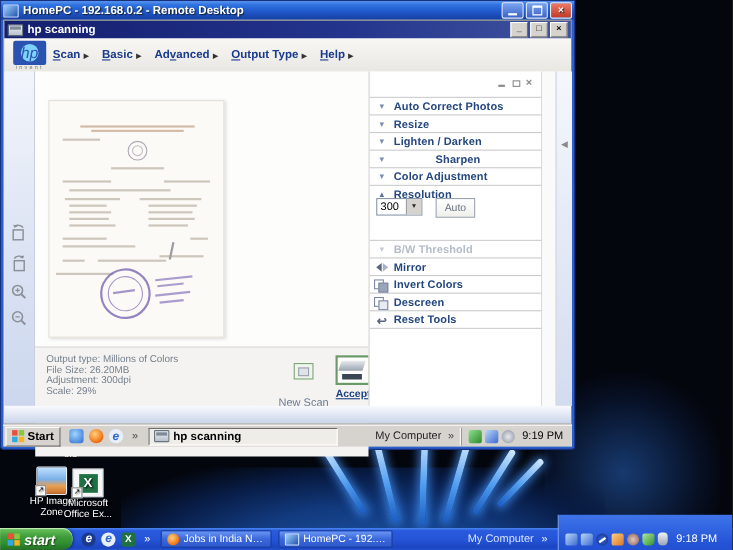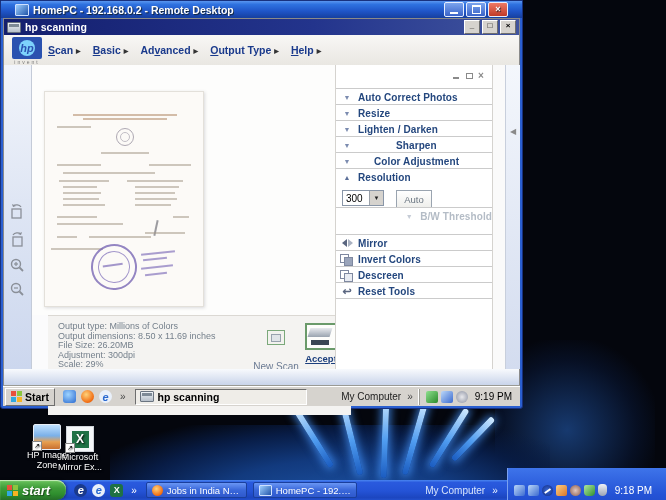--- a/index.html
+++ b/index.html
@@ -15,21 +15,21 @@
     background:radial-gradient(circle at 45% 60%, rgba(46,120,230,.45), rgba(20,60,140,.18) 55%, transparent 75%);}
   .tendril{position:absolute;width:6px;border-radius:4px;
     background:linear-gradient(180deg,#cfe9ff,#4f9cf0 55%,#1b5cc0);
     box-shadow:0 0 9px 2px rgba(70,150,255,.75);}
 
   
   .rdp-win{left:0;top:0;width:521px;height:407px;background:#2a5fd0;
     border:1px solid #18317e;border-radius:0 0 3px 3px;z-index:5;}
   .rdp-title{position:absolute;left:0;top:0;right:0;height:17px;
     background:linear-gradient(180deg,#5a96f0 0%,#2f72e0 20%,#1f55c8 60%,#163f9e 100%);
-    display:flex;align-items:center;padding:0 14px;color:#fff;font-size:10.5px;font-weight:bold;
+    display:flex;align-items:center;padding:0 2px;color:#fff;font-size:10.5px;font-weight:bold;
     text-shadow:1px 1px 1px #123;}
   .rdp-title .t{margin-left:4px;white-space:nowrap;overflow:hidden;}
   .xp-btn{width:18px;height:13px;margin-left:2px;border-radius:2px;border:1px solid #e6eeff;
     background:linear-gradient(180deg,#7ba4ee,#3a63c8);display:flex;align-items:center;justify-content:center;
     color:#fff;font-size:9px;font-weight:bold;line-height:1;}
   .xp-btn.close{background:linear-gradient(180deg,#ee7a64,#c03a28);}
   .xp-btn .bar{width:8px;height:2px;background:#fff;margin-top:6px;}
   .xp-btn .box{width:7px;height:6px;border:1px solid #fff;border-top-width:2px;}
   .btns{margin-left:auto;display:flex;}
 
@@ -52,21 +52,21 @@
   .scanner-ico{width:12px;height:9px;border-radius:1px;background:linear-gradient(180deg,#eef2f6,#b7c0ca);
     border:1px solid #6a7480;position:relative;}
   .scanner-ico::after{content:"";position:absolute;left:1px;top:1px;right:1px;height:3px;background:#7e8a96;}
 
   
   .menubar{position:absolute;left:0;top:16px;right:0;height:30px;
     background:linear-gradient(180deg,#f8f7f5,#e9e7e2);border-bottom:1px solid #cfccc6;}
   .hp-logo{position:absolute;left:8px;top:2px;width:30px;height:22px;background:#2a52b0;border-radius:2px;
     display:flex;align-items:center;justify-content:center;}
   .hp-logo .circ{width:16px;height:16px;border-radius:50%;background:#7dd3fc;color:#2a52b0;
-    font-size:11px;font-weight:bold;font-style:italic;display:flex;align-items:center;justify-content:center;}
+    font-size:14px;font-weight:normal;font-style:italic;display:flex;align-items:center;justify-content:center;}
   .hp-invent{position:absolute;left:8px;top:24px;width:30px;text-align:center;font-size:5px;
     letter-spacing:2px;color:#7a7a7a;}
   .menus{position:absolute;left:44px;top:0;bottom:0;display:flex;align-items:center;gap:12px;}
   .menu-item{display:flex;align-items:center;gap:3px;color:#1a3a8c;font-size:10.5px;font-weight:bold;cursor:default;}
   .menu-item .u{text-decoration:underline;}
   .menu-item .arr{font-size:6px;color:#333;margin-top:1px;}
 
   
   .client{position:absolute;left:0;top:46px;right:0;bottom:0;background:#fbfbfc;}
   .left-strip{position:absolute;left:0;top:0;width:27px;bottom:16px;
@@ -84,21 +84,21 @@
     border:1px solid #b2aeb8;border-radius:50%;}
   .stamp{position:absolute;left:46px;top:152px;width:42px;height:42px;border:2px solid #7a68b5;
     border-radius:50%;opacity:.8;transform:rotate(-8deg);}
   .stamp::after{content:"";position:absolute;left:5px;top:5px;right:5px;bottom:5px;
     border:1px solid #8d7ec0;border-radius:50%;}
   .stamp .s-line{position:absolute;left:10px;top:18px;width:20px;height:2px;background:#8d7ec0;}
   .att{position:absolute;height:2px;background:#8d7ec0;opacity:.75;transform:rotate(-6deg);}
   .sig{position:absolute;left:110px;top:128px;width:2px;height:16px;background:#5c5c66;opacity:.6;transform:rotate(12deg);}
 
   
-  .status{position:absolute;left:44px;top:250px;width:303px;height:100px;background:#f4f3f1;
+  .status{position:absolute;left:28px;top:250px;width:303px;height:100px;background:#f4f3f1;
     border-top:1px solid #dbd8d3;padding:6px 0 0 10px;box-sizing:border-box;}
   .status .line{font-size:9px;color:#75808c;line-height:9.5px;white-space:nowrap;}
 
   
   .newscan{position:absolute;left:246px;top:265px;width:52px;text-align:center;}
   .newscan .ic{width:16px;height:13px;margin:0 auto;border:1px solid #7aa87a;background:#f2f2ee;
     display:flex;align-items:center;justify-content:center;}
   .newscan .ic::after{content:"";width:8px;height:6px;border:1px solid #98a2ae;background:#e0e4e8;}
   .newscan .lbl{margin-top:16px;font-size:10px;color:#6b7b94;}
   .accept{position:absolute;left:300px;top:258px;width:34px;text-align:center;}
@@ -115,21 +115,21 @@
   .pc{width:8px;height:8px;position:relative;color:#8a8a8a;}
   .pc-min::after{content:"";position:absolute;left:1px;bottom:1px;width:6px;height:2px;background:#8a8a8a;}
   .pc-max::after{content:"";position:absolute;left:1px;top:1px;width:5px;height:4px;border:1px solid #8a8a8a;}
   .pc-close{font-size:10px;line-height:8px;font-weight:bold;}
   .trow{position:absolute;left:0;right:0;height:16px;display:flex;align-items:center;
     border-top:1px solid #cbcbcb;cursor:default;}
   .tri{width:22px;text-align:center;font-size:7px;color:#7c8cb0;}
   .tlabel{font-size:10px;font-weight:bold;color:#24477e;letter-spacing:.1px;}
   .trow.disabled .tlabel{color:#b4bcc6;}
   .trow.disabled .tri{color:#c6ccd6;}
-  .res-area{position:absolute;left:0;right:0;top:119px;height:34px;}
+  .res-area{position:absolute;left:0;right:0;top:109px;height:34px;}
   .res-select{position:absolute;left:6px;top:6px;width:42px;height:16px;border:1px solid #8996a8;
     background:#fff;display:flex;align-items:center;box-sizing:border-box;}
   .res-select .val{flex:1;font-size:10px;color:#000;padding-left:3px;}
   .res-select .dd{width:13px;height:100%;background:#d6d3ce;border-left:1px solid #9aa0a8;
     font-size:6px;color:#222;display:flex;align-items:center;justify-content:center;}
   .auto-btn{position:absolute;left:60px;top:6px;width:34px;height:16px;border:1px solid #9aa4b0;
     background:linear-gradient(180deg,#fff,#efefec);font-size:9.5px;color:#6b7682;
     font-family:"Liberation Sans",sans-serif;display:flex;align-items:center;justify-content:center;}
   .aicon{width:22px;display:flex;align-items:center;justify-content:center;position:relative;height:12px;}
   .mi-mirror::before{content:"";border-left:5px solid #5a6680;border-top:4px solid transparent;
@@ -239,21 +239,21 @@
     <div>HP Image</div>
     <div>Zone</div>
   </div>
 
   <div class="desk-icon" style="left:52px;top:426px;">
     <div class="di-img excel-ico">
       <span class="x">X</span>
       <span class="sc-arrow">↗</span>
     </div>
     <div>Microsoft</div>
-    <div>Mirror Ex...</div>
+    <div>Office Ex...</div>
   </div>
 
   <div class="abs rdp-win">
     <div class="rdp-title">
       <span class="mini-monitor"></span>
       <span class="t">HomePC - 192.168.0.2 - Remote Desktop</span>
       <span class="btns">
         <span class="xp-btn">
             <span class="bar"></span>
           </span>
@@ -373,21 +373,20 @@
                 </div>
               <span class="att" style="left:96px;top:160px;width:34px;"></span>
               <span class="att" style="left:98px;top:166px;width:24px;"></span>
               <span class="att" style="left:96px;top:174px;width:32px;"></span>
               <span class="att" style="left:100px;top:181px;width:22px;"></span>
             </div>
           </div>
 
           <div class="status">
             <div class="line">Output type: Millions of Colors</div>
-            <div class="line">Output dimensions: 8.50 x 11.69 inches</div>
             <div class="line">File Size: 26.20MB</div>
             <div class="line">Adjustment: 300dpi</div>
             <div class="line">Scale: 29%</div>
           </div>
 
           <div class="newscan">
             <div class="ic"></div>
             <div class="lbl">New Scan</div>
           </div>
           <div class="accept">
@@ -410,36 +409,36 @@
               <span class="tlabel">Resize</span>
               </div>
             <div class="trow" style="top:55px;">
               <span class="tri">▼</span>
               <span class="tlabel">Lighten / Darken</span>
               </div>
             <div class="trow" style="top:71px;gap:38px;">
               <span class="tri">▼</span>
               <span class="tlabel">Sharpen</span>
               </div>
-            <div class="trow" style="top:87px;gap:16px;">
+            <div class="trow" style="top:87px;">
               <span class="tri">▼</span>
               <span class="tlabel">Color Adjustment</span>
               </div>
             <div class="trow" style="top:103px;">
               <span class="tri" style="color:#5b6f99;">▲</span>
               <span class="tlabel">Resolution</span>
               </div>
             <div class="res-area">
               <div class="res-select">
                 <span class="val">300</span>
                 <span class="dd">▼</span>
               </div>
               <div class="auto-btn">Auto</div>
             </div>
-            <div class="trow disabled" style="top:142px;justify-content:flex-end;">
+            <div class="trow disabled" style="top:153px;">
               <span class="tri">▼</span>
               <span class="tlabel">B/W Threshold</span>
               </div>
             <div class="trow" style="top:169px;">
               <span class="aicon mi-mirror"></span>
               <span class="tlabel">Mirror</span>
               </div>
             <div class="trow" style="top:201px;">
               <span class="aicon mi-sq light"></span>
               <span class="tlabel">Descreen</span>

